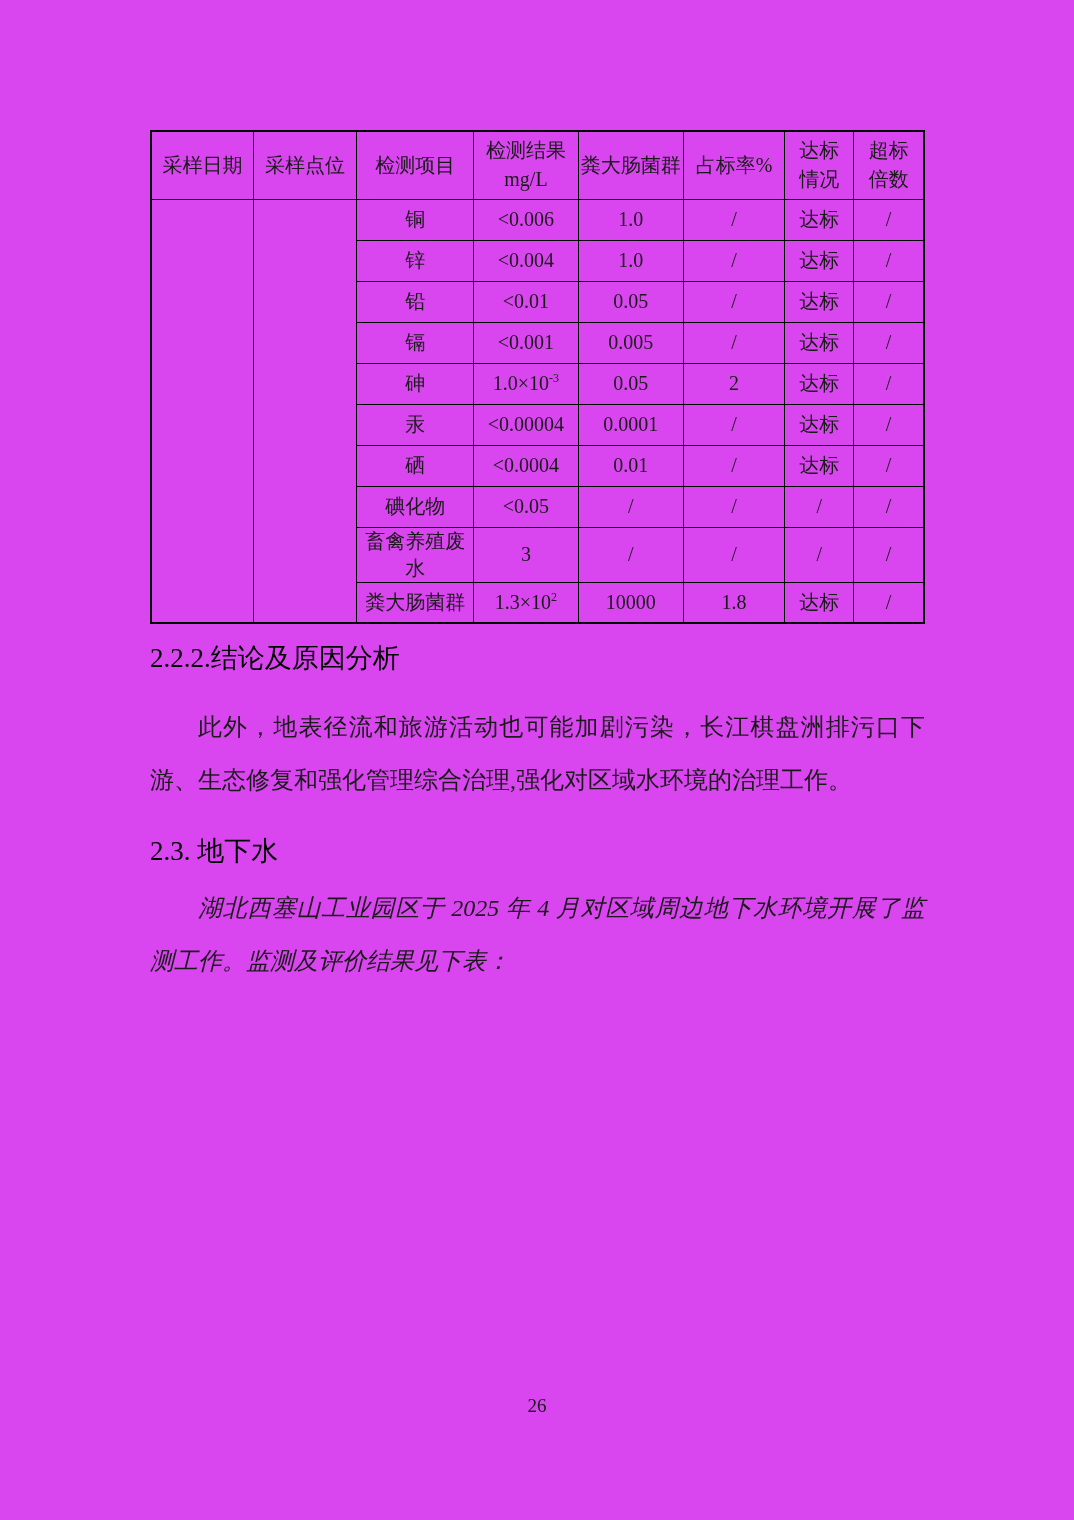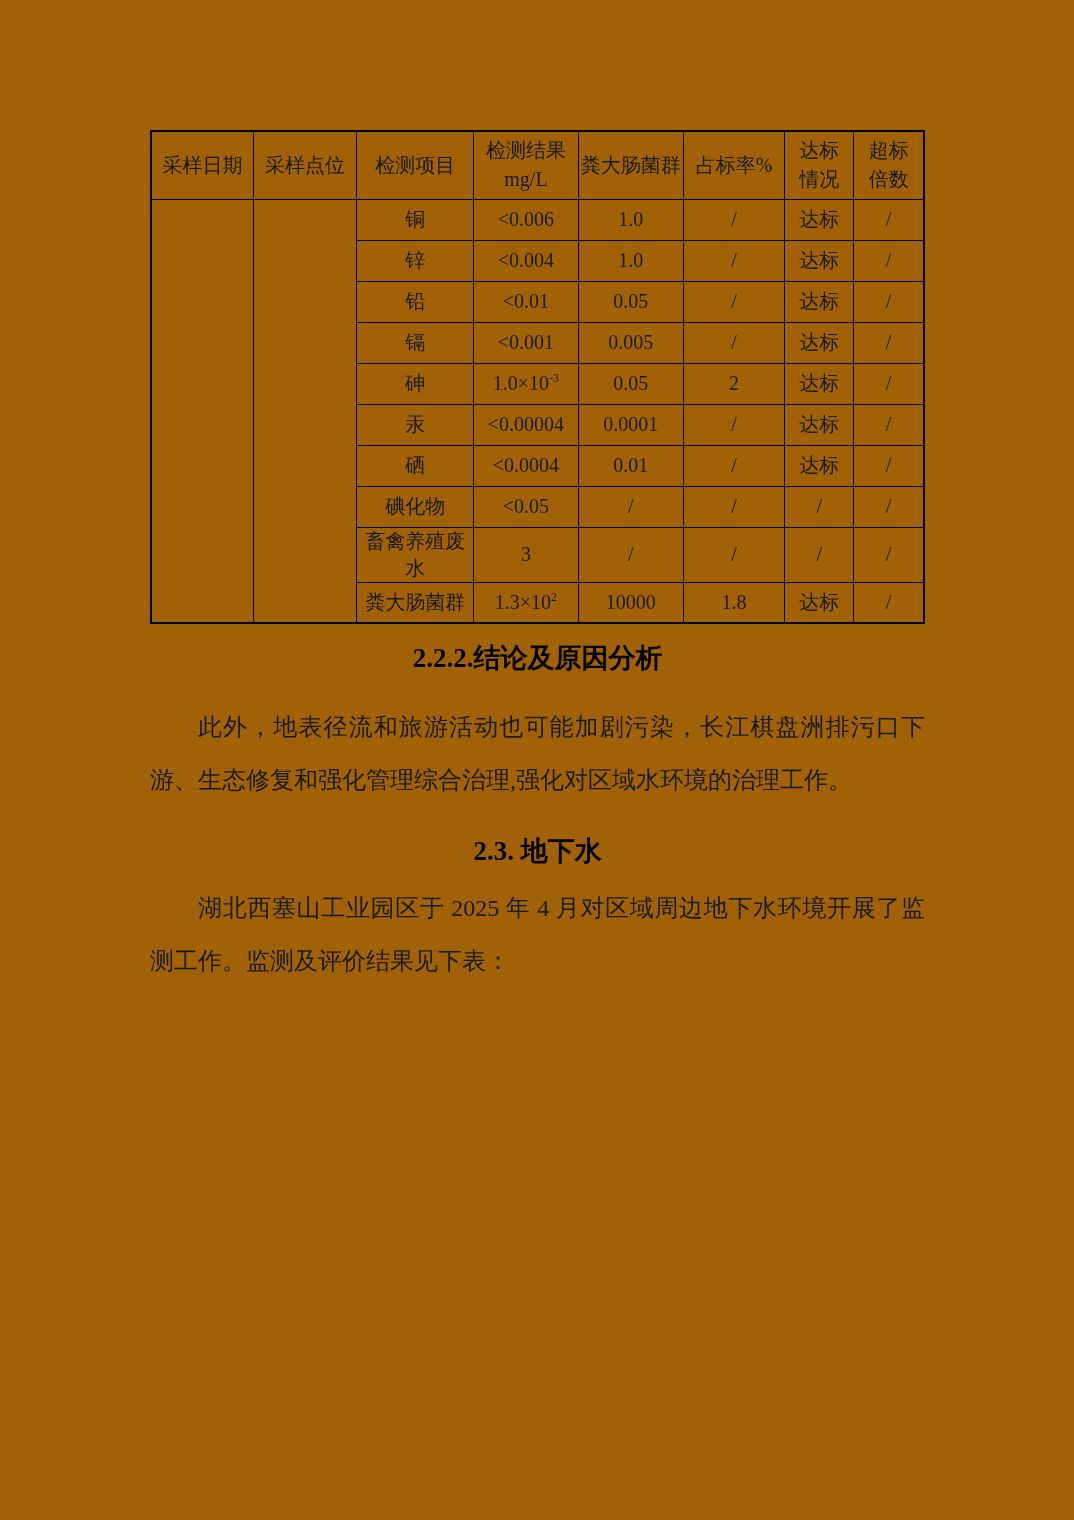--- a/index.html
+++ b/index.html
@@ -1,21 +1,21 @@
 <!DOCTYPE html>
 <html lang="zh"><head>
 <meta charset="utf-8">
 <style>
   html,body{margin:0;padding:0;}
   body{
     width:1074px;height:1520px;background:#ffffff;color:#141414;
     font-family:"Liberation Serif","DejaVu Serif",serif;
     overflow:hidden;
   }
-  .page{position:relative;width:1074px;height:1520px;background:#a16207;}
+  .page{position:relative;width:1074px;height:1520px;background:#d946ef;}
   .content{position:absolute;left:150px;top:130px;width:775px;}
 
   
   table.monitor{
     border-collapse:collapse;table-layout:fixed;width:775px;
     border:2.5px solid #000;
   }
   table.monitor th, table.monitor td{
     border:1px solid #000;text-align:center;vertical-align:middle;
     font-size:20px;color:#1a1a1a;padding:0 2px;
@@ -24,31 +24,31 @@
   }
   table.monitor thead tr{height:68px;}
   table.monitor tbody tr{height:41px;}
   table.monitor th{font-weight:normal;line-height:1.45;}
   td.c-result sup, td.c-result .sup{
     font-size:12px;vertical-align:super;line-height:0;
   }
 
   
   .sec-heading{
-    font-weight:700;font-size:27px;line-height:33px;color:#000;
-    margin:0;font-family:"Liberation Serif","DejaVu Serif",serif;text-align:center;
+    font-weight:400;font-size:27px;line-height:33px;color:#000;
+    margin:0;font-family:"Liberation Serif","DejaVu Serif",serif;
   }
   .h-222{margin:18px 0 26px 0;}
   .h-23{margin:29px 0 0 0;}
   .h-231{margin:26px 0 0 0;}
   .body-para{
     font-size:24px;line-height:52.5px;color:#1a1a1a;
     text-align:justify;text-indent:2em;margin:0 0 10px 0;
   }
-  .p-3{margin-top:14px;}
+  .p-3{margin-top:14px;font-style:italic;}
   .page-number{
     position:absolute;left:0;top:1395px;width:1074px;
     text-align:center;font-size:19px;color:#1a1a1a;
   }
 </style>
 </head>
 <body>
 
 <div class="page">
   <div class="content">
@@ -167,13 +167,14 @@
 
     <p class="body-para p-2">此外，地表径流和旅游活动也可能加剧污染，长江棋盘洲排污口下游、生态修复和强化管理综合治理,强化对区域水环境的治理工作。</p>
 
     <h2 class="sec-heading h-23">2.3. 地下水</h2>
 
 
     <p class="body-para p-3">湖北西塞山工业园区于 2025 年 4 月对区域周边地下水环境开展了监测工作。监测及评价结果见下表：</p>
 
   </div>
 
+  <div class="page-number">26</div>
 </div>
 
 </body></html>

